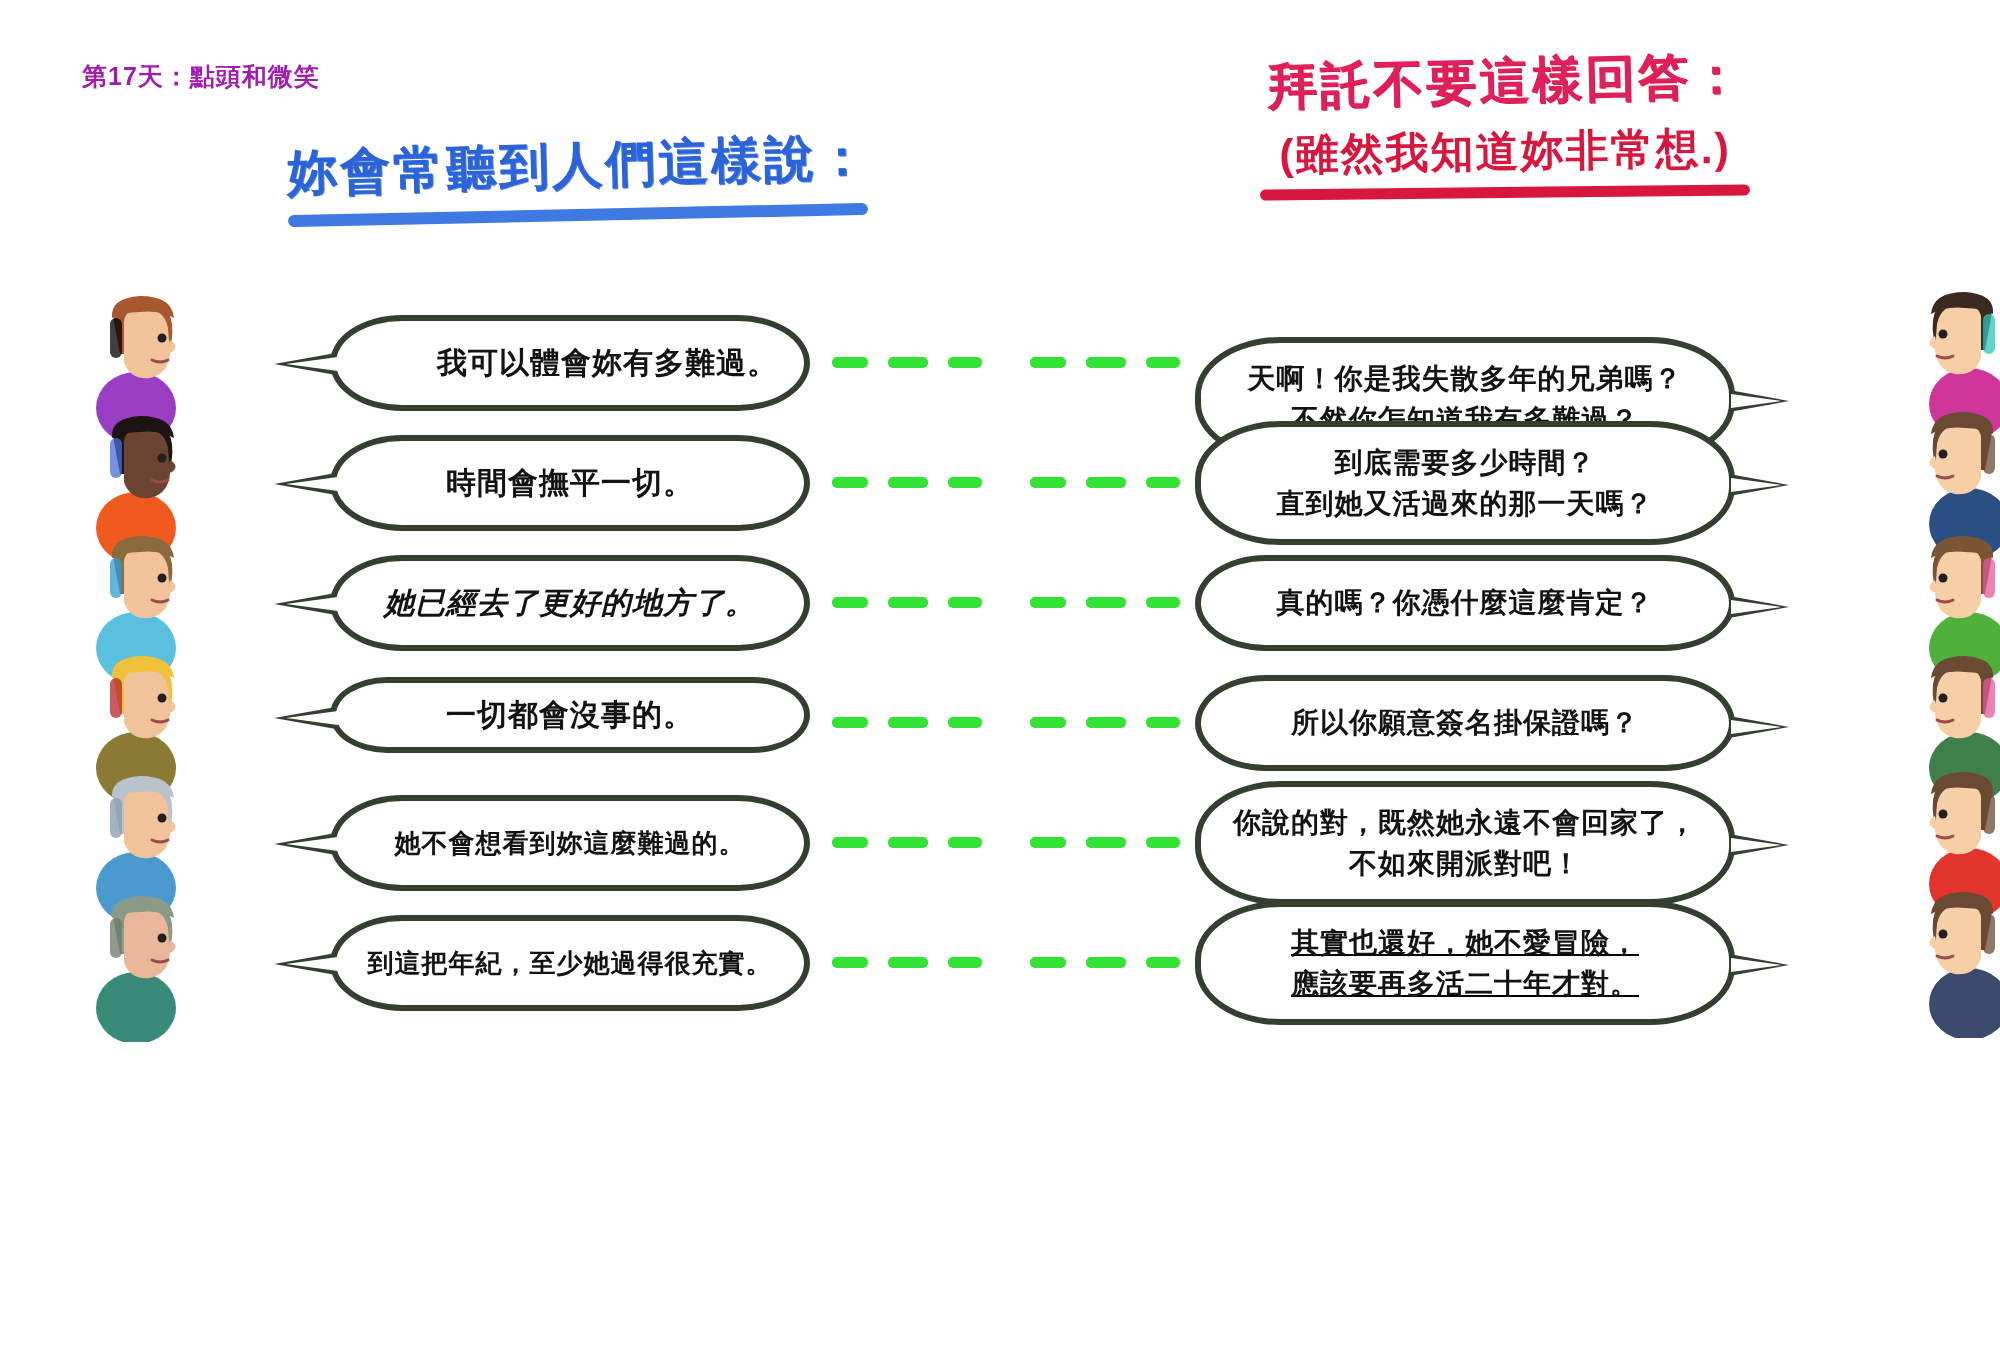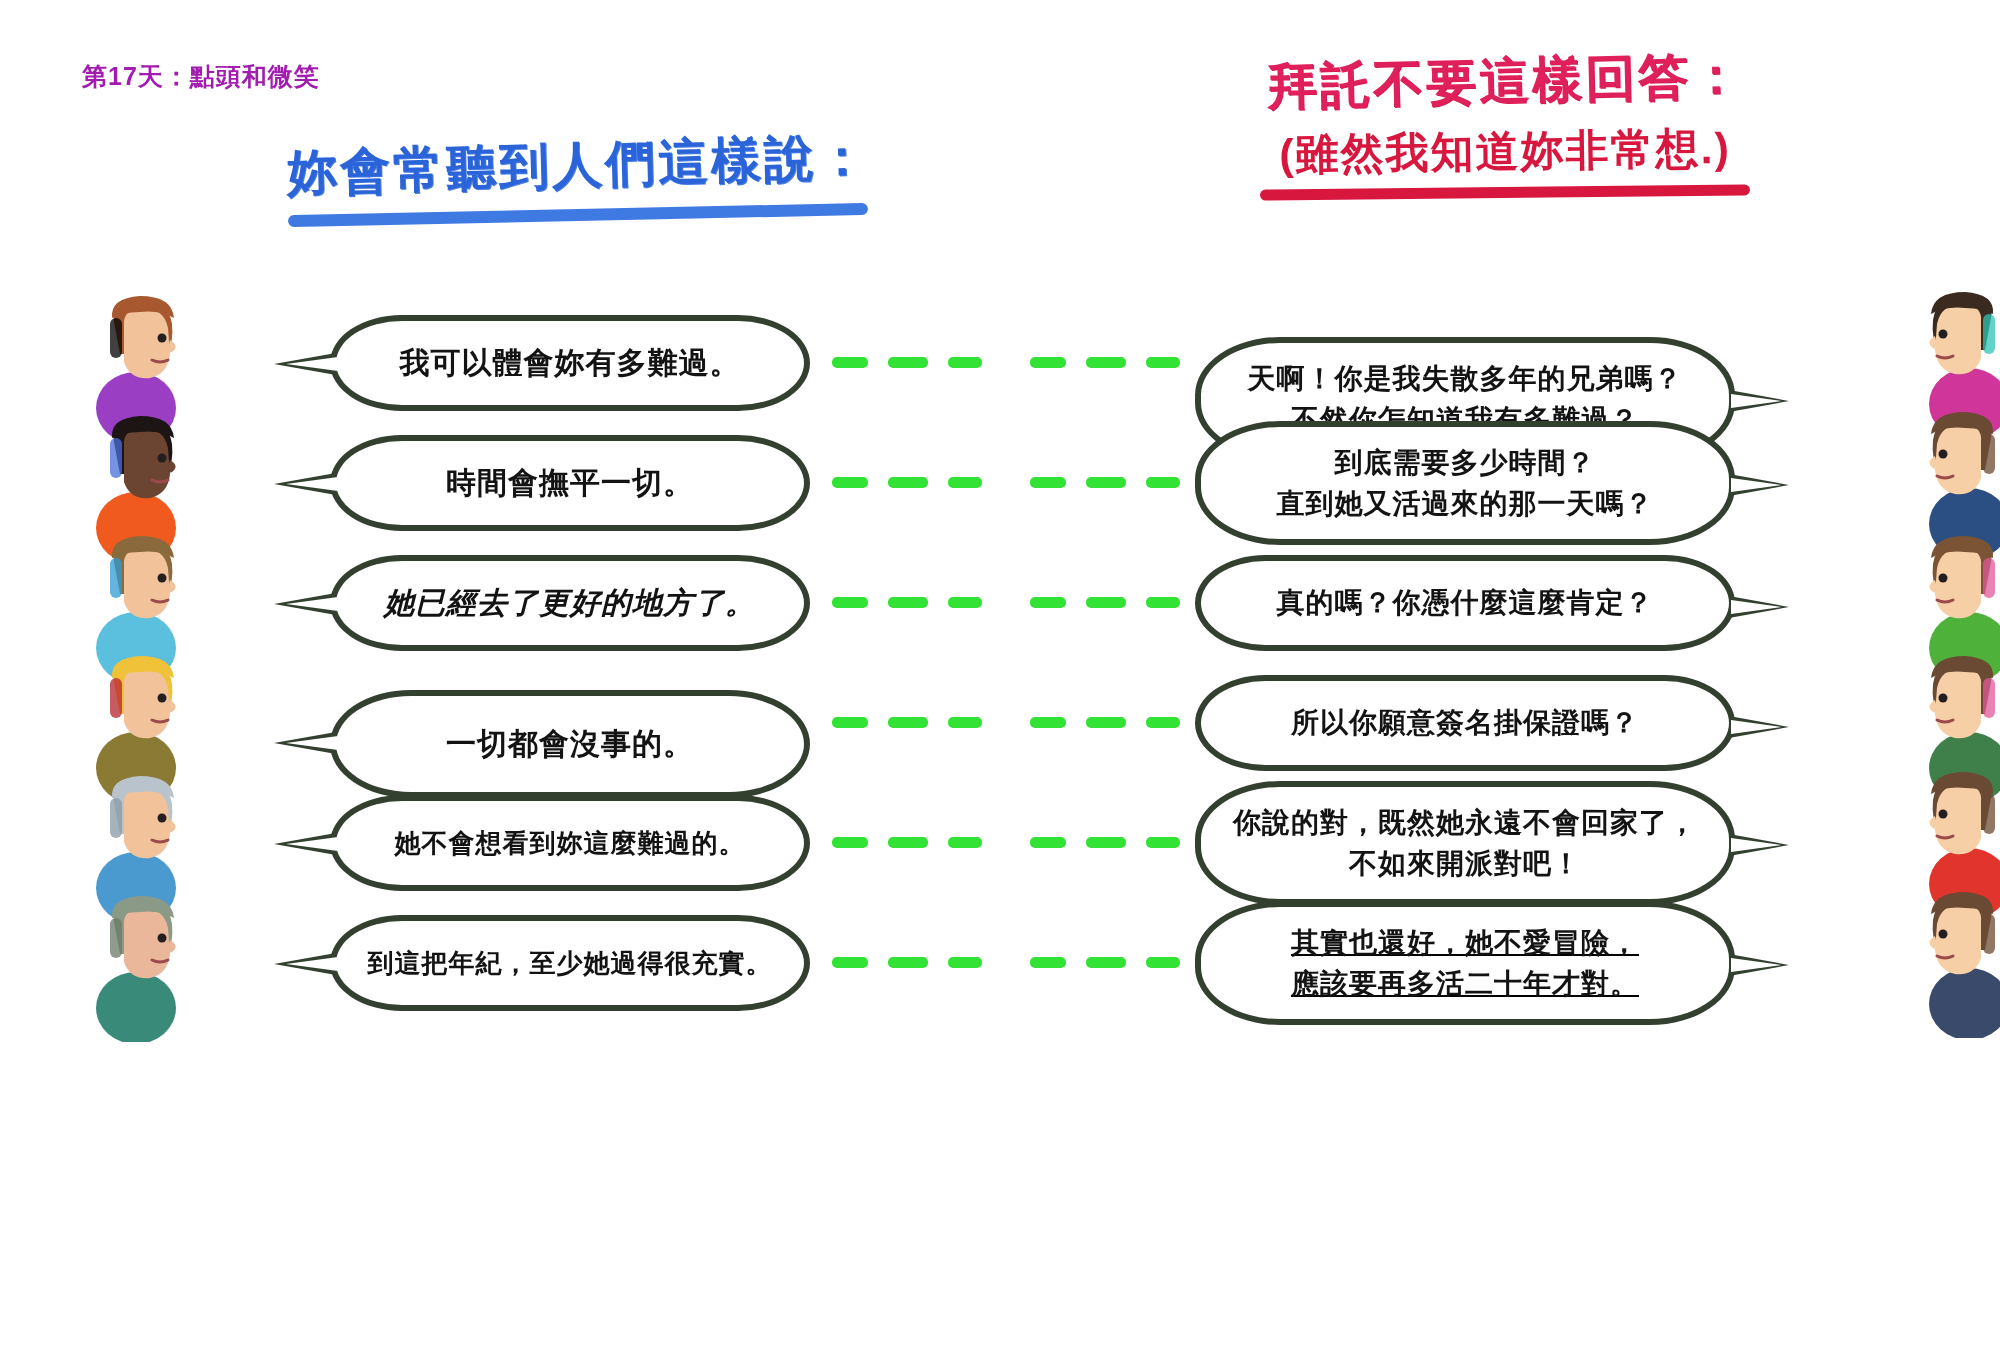--- a/index.html
+++ b/index.html
@@ -142,21 +142,21 @@
     <path d="M34 30 Q30 8 58 6 Q88 6 92 32 Q94 52 86 62 L40 62 Z" fill="#a8582e"></path>
     <path d="M44 34 Q42 18 62 16 Q84 16 88 36 L90 62 Q88 82 70 86 Q50 88 44 70 Z" fill="#f2c39a"></path>
     <path d="M90 48 Q100 54 92 60 Q88 62 88 56 Z" fill="#f2c39a"></path>
     <circle cx="82" cy="46" r="4.5" fill="#231f20"></circle>
     <path d="M72 68 Q80 72 88 68" stroke="#9a4a4a" stroke-width="3" fill="none" stroke-linecap="round"></path>
     <path d="M32 26 Q30 6 60 4 Q92 4 94 26 Q80 18 60 20 Q42 20 32 26 Z" fill="#a8582e"></path>
     <rect x="30" y="26" width="12" height="40" rx="6" fill="undefined" opacity=".75"></rect>
   </svg>
     </div>
 
-    <div class="bubble left" style="left:330px;top:27px;width:480px;height:96px;">
+    <div class="bubble left" style="left:330px;top:27px;width:480px;height:96px;justify-content:flex-end;">
       <span class="tail-l"></span>
       <span class="btxt" style="font-size:30px">我可以體會妳有多難過。</span>
     </div>
 
     <div class="dashes" style="left:832px;top:69px">
       <i></i>
           <i></i>
           <i></i>
     </div>
 
@@ -295,21 +295,21 @@
     <path d="M34 30 Q30 8 58 6 Q88 6 92 32 Q94 52 86 62 L40 62 Z" fill="#f0c23a"></path>
     <path d="M44 34 Q42 18 62 16 Q84 16 88 36 L90 62 Q88 82 70 86 Q50 88 44 70 Z" fill="#f2c39a"></path>
     <path d="M90 48 Q100 54 92 60 Q88 62 88 56 Z" fill="#f2c39a"></path>
     <circle cx="82" cy="46" r="4.5" fill="#231f20"></circle>
     <path d="M72 68 Q80 72 88 68" stroke="#9a4a4a" stroke-width="3" fill="none" stroke-linecap="round"></path>
     <path d="M32 26 Q30 6 60 4 Q92 4 94 26 Q80 18 60 20 Q42 20 32 26 Z" fill="#f0c23a"></path>
     <rect x="30" y="26" width="12" height="40" rx="6" fill="#b5232c" opacity=".75"></rect>
   </svg>
     </div>
 
-    <div class="bubble left" style="left:330px;top:42px;width:480px;height:108px;">
+    <div class="bubble left" style="left:330px;top:29px;width:480px;height:76px;">
       <span class="tail-l"></span>
       <span class="btxt" style="font-size:30px">一切都會沒事的。</span>
     </div>
 
     <div class="dashes" style="left:832px;top:69px">
       <i></i>
           <i></i>
           <i></i>
     </div>
 

